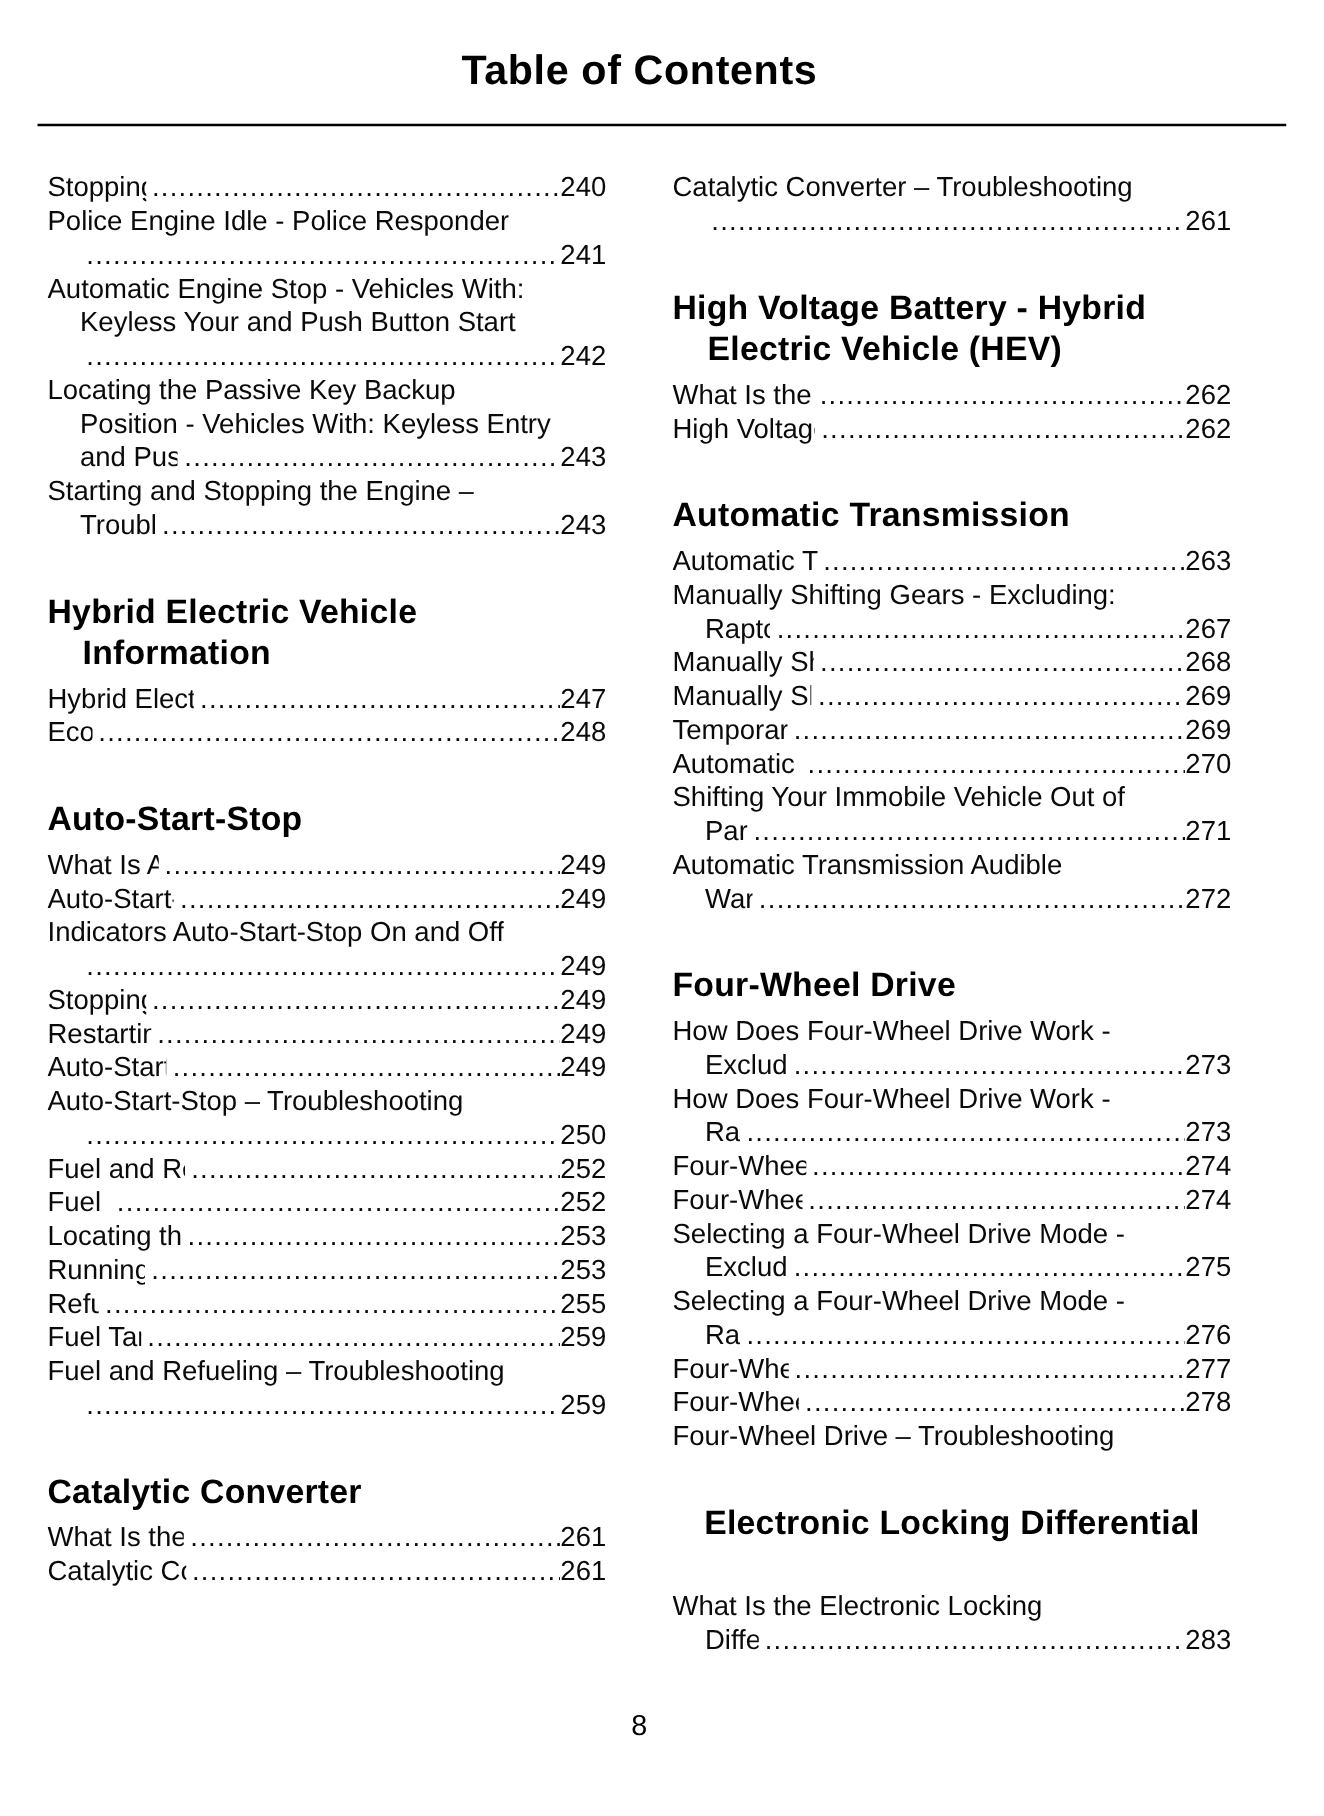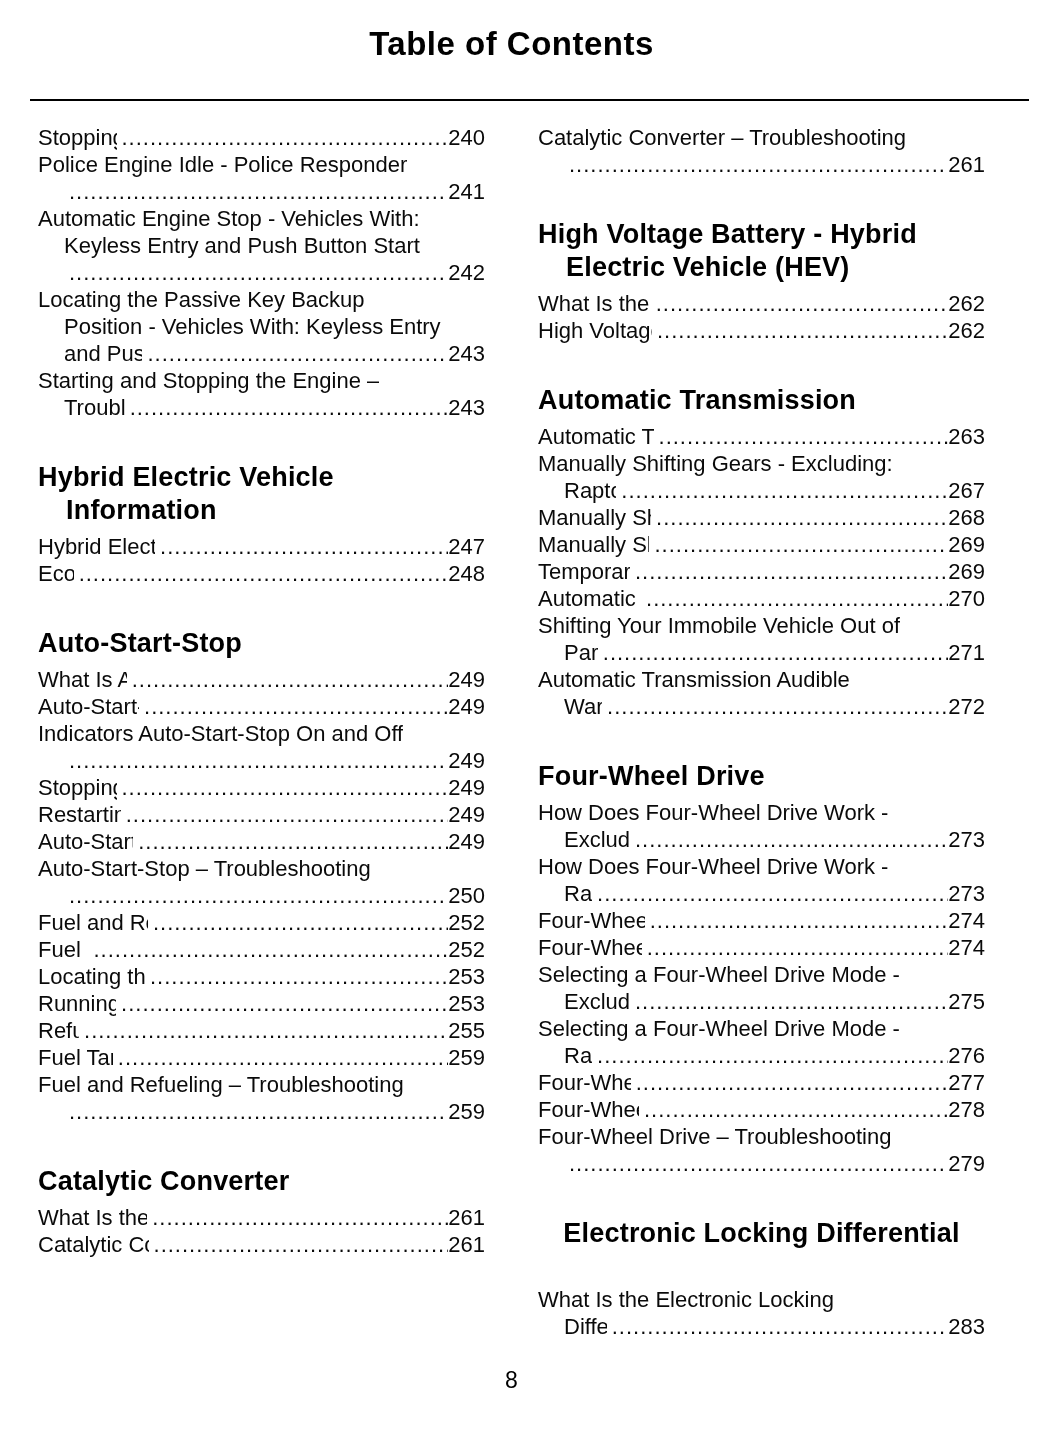--- a/index.html
+++ b/index.html
@@ -9,21 +9,21 @@
   }
   .page {
     position: relative;
     width: 1059px;
     height: 1453px;
     background: #ffffff;
     font-family: "Liberation Sans", sans-serif;
     color: #000;
     overflow: hidden;
     box-sizing: border-box;
-    padding: 24px 74px 0 38px;
+    padding: 36px 74px 0 38px;
   }
   .page-title {
     margin: 0;
     text-align: center;
     font-size: 33px;
     line-height: 40px;
     font-weight: 700;
     letter-spacing: 0.5px;
     color: #000;
   }
@@ -118,21 +118,21 @@
             <div class="entry-line indent">
               <span class="dot-leader"></span>
               <span class="page-ref">241</span>
             </div>
           </div>
           <div class="toc-entry">
             <div class="entry-line">
               <span class="entry-text">Automatic Engine Stop - Vehicles With:</span>
             </div>
             <div class="entry-line indent">
-              <span class="entry-text">Keyless Entry and Push Button Start</span>
+              <span class="entry-text">Keyless Your and Push Button Start</span>
             </div>
             <div class="entry-line indent">
               <span class="dot-leader"></span>
               <span class="page-ref">242</span>
             </div>
           </div>
           <div class="toc-entry">
             <div class="entry-line">
               <span class="entry-text">Locating the Passive Key Backup</span>
             </div>
@@ -477,24 +477,20 @@
           <div class="toc-entry">
             <div class="entry-line">
               <span class="entry-text">Four-Wheel Drive Indicators</span>
               <span class="dot-leader"></span>
               <span class="page-ref">278</span>
             </div>
           </div>
           <div class="toc-entry">
             <div class="entry-line">
               <span class="entry-text">Four-Wheel Drive – Troubleshooting</span>
-            </div>
-            <div class="entry-line indent">
-              <span class="dot-leader"></span>
-              <span class="page-ref">279</span>
             </div>
           </div>
         </section>
         <section class="toc-section extra-gap">
           <h2 class="section-heading">
             <div class="heading-line">Electronic Locking Differential</div>
           </h2>
           <div class="toc-entry">
             <div class="entry-line">
               <span class="entry-text">What Is the Electronic Locking</span>

